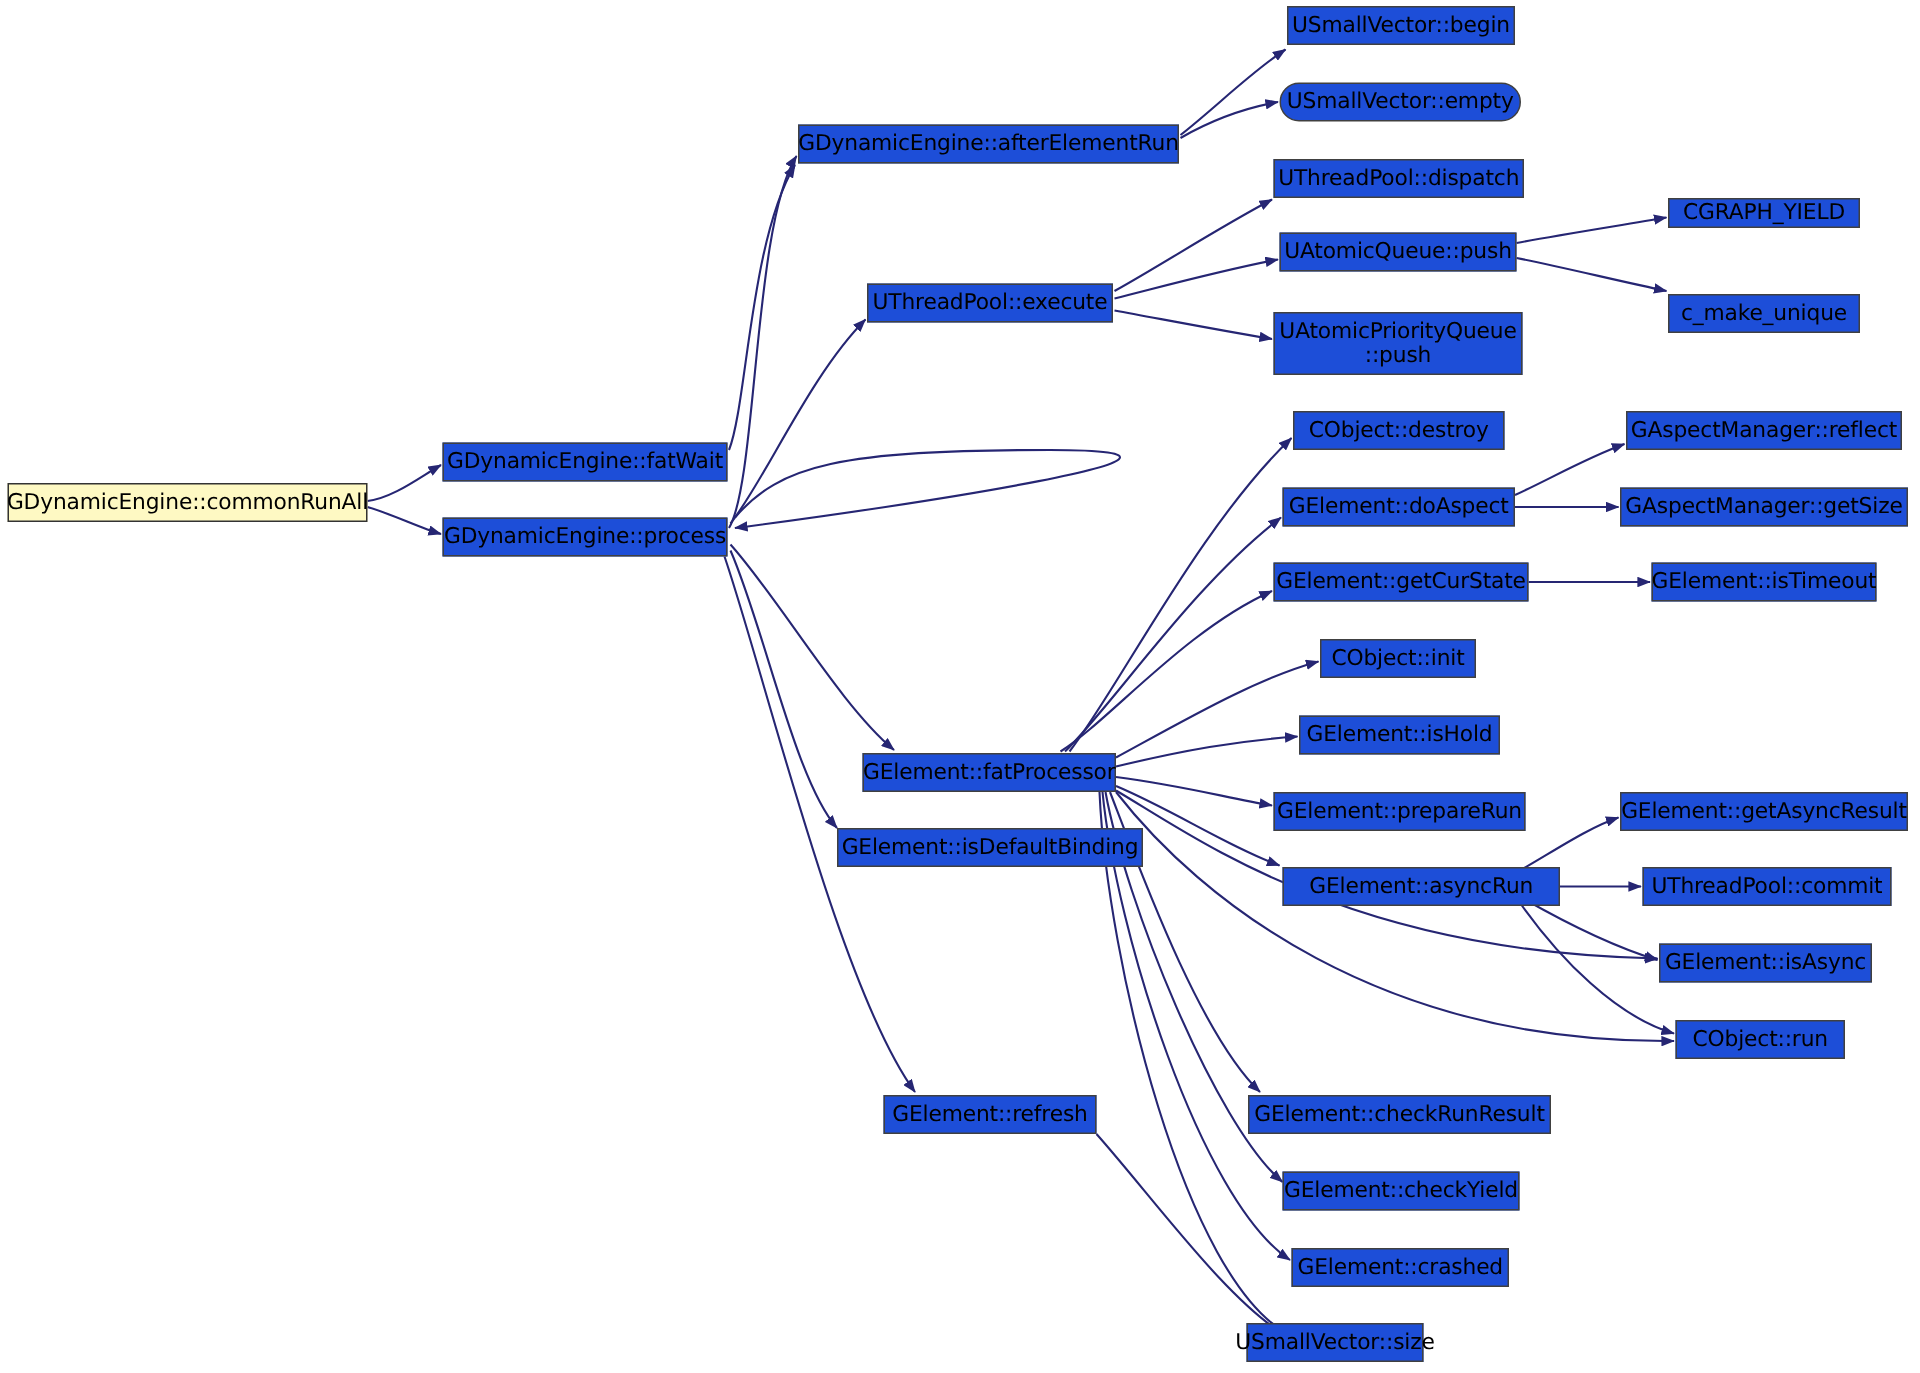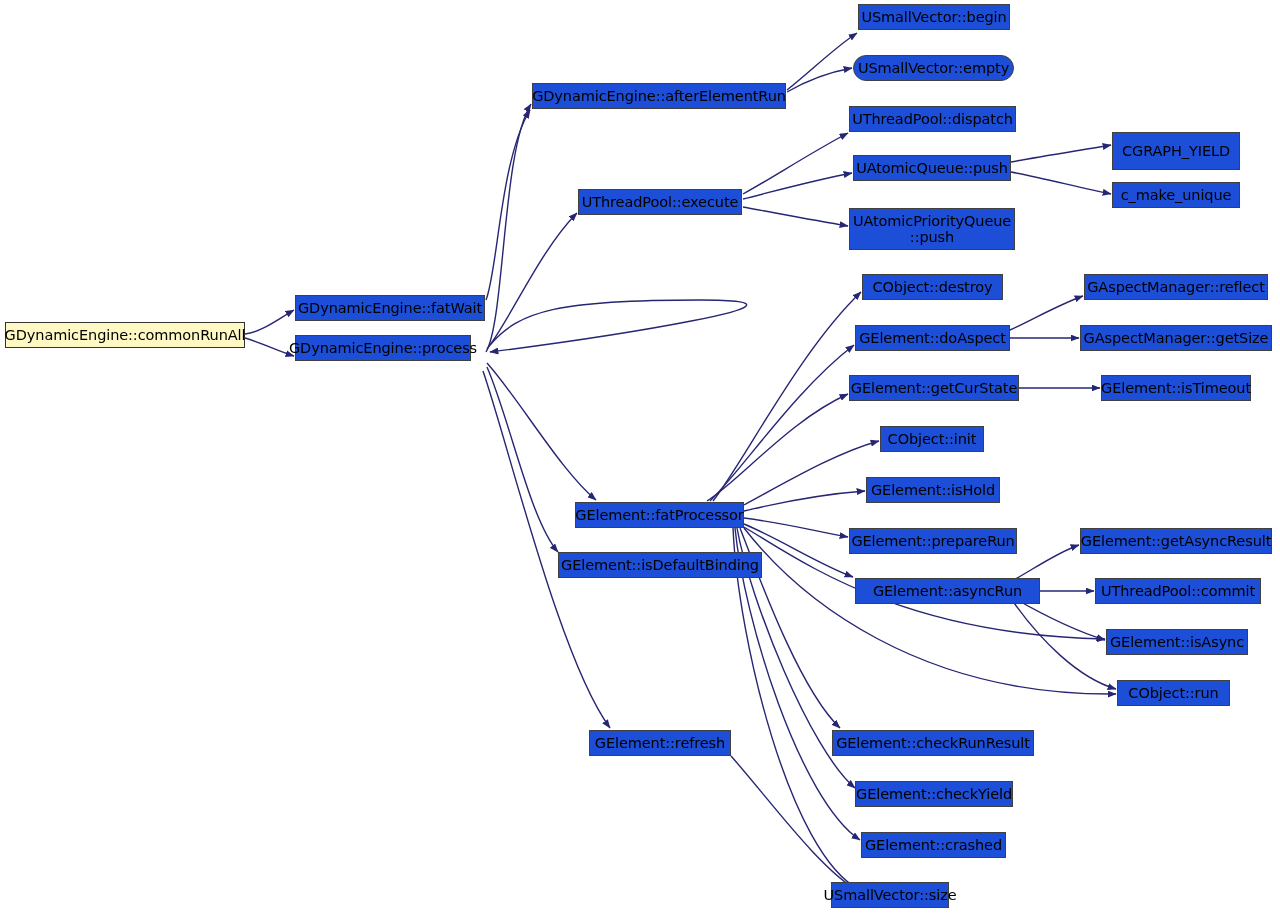--- a/index.html
+++ b/index.html
@@ -103,34 +103,34 @@
         <path d="M1012,581 C1032,570 1058,552 1079,545" fill="none" stroke="#262673" stroke-width="1.4" marker-end="url(#arrowhead)"></path>
         <path d="M1012,591 C1036,591 1068,591 1094,591" fill="none" stroke="#262673" stroke-width="1.4" marker-end="url(#arrowhead)"></path>
         <path d="M1012,597 C1038,612 1072,630 1105,640" fill="none" stroke="#262673" stroke-width="1.4" marker-end="url(#arrowhead)"></path>
         <path d="M1012,600 C1040,640 1078,678 1116,689" fill="none" stroke="#262673" stroke-width="1.4" marker-end="url(#arrowhead)"></path>
         <path d="M731,756 C770,800 820,870 860,892" fill="none" stroke="#262673" stroke-width="1.4" marker-end="url(#arrowhead)"></path>
       </g>
   </svg>
   <div id="node-layer">
       <div class="node highlight" style="left: 5px; top: 322px; width: 240px; height: 26px;"><span>GDynamicEngine::commonRunAll</span></div>
       <div class="node" style="left: 295px; top: 295px; width: 190px; height: 26px;"><span>GDynamicEngine::fatWait</span></div>
-      <div class="node" style="left: 295px; top: 335px; width: 176px; height: 26px;"><span>GDynamicEngine::process</span></div>
+      <div class="node" style="left: 295px; top: 345px; width: 190px; height: 26px;"><span>GDynamicEngine::process</span></div>
       <div class="node" style="left: 532px; top: 83px; width: 254px; height: 26px;"><span>GDynamicEngine::afterElementRun</span></div>
       <div class="node" style="left: 578px; top: 189px; width: 164px; height: 26px;"><span>UThreadPool::execute</span></div>
       <div class="node" style="left: 575px; top: 502px; width: 169px; height: 26px;"><span>GElement::fatProcessor</span></div>
       <div class="node" style="left: 558px; top: 552px; width: 204px; height: 26px;"><span>GElement::isDefaultBinding</span></div>
       <div class="node" style="left: 589px; top: 730px; width: 142px; height: 26px;"><span>GElement::refresh</span></div>
       <div class="node" style="left: 858px; top: 4px; width: 152px; height: 26px;"><span>USmallVector::begin</span></div>
       <div class="node" style="left: 853px; top: 55px; width: 161px; height: 26px; border-radius: 13px;"><span>USmallVector::empty</span></div>
       <div class="node" style="left: 849px; top: 106px; width: 167px; height: 26px;"><span>UThreadPool::dispatch</span></div>
       <div class="node" style="left: 853px; top: 155px; width: 158px; height: 26px;"><span>UAtomicQueue::push</span></div>
       <div class="node" style="left: 849px; top: 208px; width: 166px; height: 42px;"><span>UAtomicPriorityQueue
 ::push</span></div>
-      <div class="node" style="left: 1112px; top: 132px; width: 128px; height: 38px;"><span>CGRAPH_YIELD</span></div>
-      <div class="node" style="left: 1112px; top: 182px; width: 128px; height: 26px;"><span>c_make_unique</span></div>
+      <div class="node" style="left: 1112px; top: 132px; width: 128px; height: 20px;"><span>CGRAPH_YIELD</span></div>
+      <div class="node" style="left: 1112px; top: 196px; width: 128px; height: 26px;"><span>c_make_unique</span></div>
       <div class="node" style="left: 862px; top: 274px; width: 141px; height: 26px;"><span>CObject::destroy</span></div>
       <div class="node" style="left: 855px; top: 325px; width: 155px; height: 26px;"><span>GElement::doAspect</span></div>
       <div class="node" style="left: 849px; top: 375px; width: 170px; height: 26px;"><span>GElement::getCurState</span></div>
       <div class="node" style="left: 880px; top: 426px; width: 104px; height: 26px;"><span>CObject::init</span></div>
       <div class="node" style="left: 866px; top: 477px; width: 134px; height: 26px;"><span>GElement::isHold</span></div>
       <div class="node" style="left: 849px; top: 528px; width: 168px; height: 26px;"><span>GElement::prepareRun</span></div>
       <div class="node" style="left: 855px; top: 578px; width: 185px; height: 26px;"><span>GElement::asyncRun</span></div>
       <div class="node" style="left: 832px; top: 730px; width: 202px; height: 26px;"><span>GElement::checkRunResult</span></div>
       <div class="node" style="left: 855px; top: 781px; width: 158px; height: 26px;"><span>GElement::checkYield</span></div>
       <div class="node" style="left: 861px; top: 832px; width: 145px; height: 26px;"><span>GElement::crashed</span></div>

